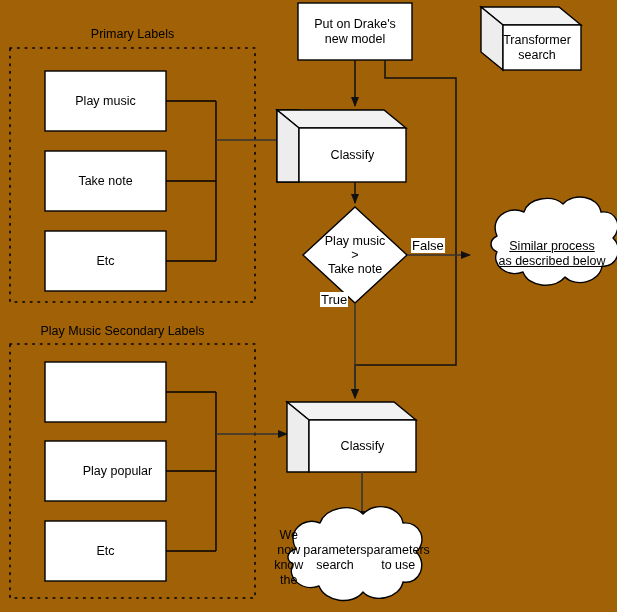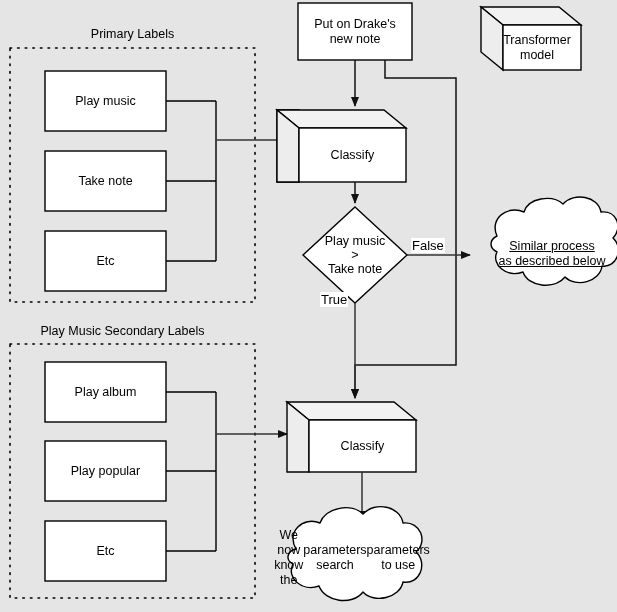--- a/index.html
+++ b/index.html
@@ -1,17 +1,17 @@
 <!DOCTYPE html>
 <html><head>
 <meta charset="utf-8">
 <style>
   html,body{margin:0;padding:0;background:#ffffff;}
   body{width:617px;height:612px;font-family:"Liberation Sans",sans-serif;color:#000;}
-  #stage{position:relative;width:617px;height:612px;overflow:hidden;background:#e5e5e5;}
+  #stage{position:relative;width:617px;height:612px;overflow:hidden;background:#a16207;}
   svg.layer{position:absolute;left:0;top:0;width:617px;height:612px;}
   .nodetext{position:absolute;display:flex;align-items:center;justify-content:center;
             text-align:center;font-size:12.5px;line-height:15px;color:#000;
             font-family:"Liberation Sans",sans-serif;pointer-events:none;}
   .grouptitle{position:absolute;font-size:12.5px;text-align:center;
               font-family:"Liberation Sans",sans-serif;}
   .edgelabel{position:absolute;font-size:13px;background:#fff;padding:0 1px;
              font-family:"Liberation Sans",sans-serif;}
 </style>
 </head>
@@ -103,32 +103,31 @@
              C285,560 287,551 296,549 Z" fill="#fff" stroke="#000" stroke-width="1.4" stroke-linejoin="round"></path>
   </svg>
 
   <div class="grouptitle" style="left:10px;top:27px;width:245px;">Primary Labels</div>
   <div class="grouptitle" style="left:0px;top:324px;width:245px;">Play Music Secondary Labels</div>
 
   <div class="nodetext" style="left:45px;top:71px;width:121px;height:60px;">Play music</div>
   <div class="nodetext" style="left:45px;top:151px;width:121px;height:60px;">Take note</div>
   <div class="nodetext" style="left:45px;top:231px;width:121px;height:60px;">Etc</div>
 
-  <div class="nodetext" style="left:45px;top:362px;width:121px;height:60px;">Play album</div>
-  <div class="nodetext" style="left:45px;top:441px;width:121px;height:60px;">Play popular</div>
+  <div class="nodetext" style="left:45px;top:441px;width:121px;height:60px;padding-left:12px;">Play popular</div>
   <div class="nodetext" style="left:45px;top:521px;width:121px;height:60px;">Etc</div>
 
   <div class="nodetext" style="left:298px;top:3px;width:114px;height:57px;flex-direction:column;">
     <span>Put on Drake's</span>
-    <span>new note</span>
+    <span>new model</span>
   </div>
 
   <div class="nodetext" style="left:503px;top:25px;width:68px;height:45px;flex-direction:column;">
     <span>Transformer</span>
-    <span>model</span>
+    <span>search</span>
   </div>
 
   <div class="nodetext" style="left:299px;top:128px;width:107px;height:54px;">Classify</div>
 
   <div class="nodetext" style="left:309px;top:420px;width:107px;height:52px;">Classify</div>
 
   <div class="nodetext" style="left:303px;top:225px;width:104px;height:60px;flex-direction:column;line-height:14px;">
     <span>Play music</span>
     <span>&gt;</span>
     <span>Take note</span>

